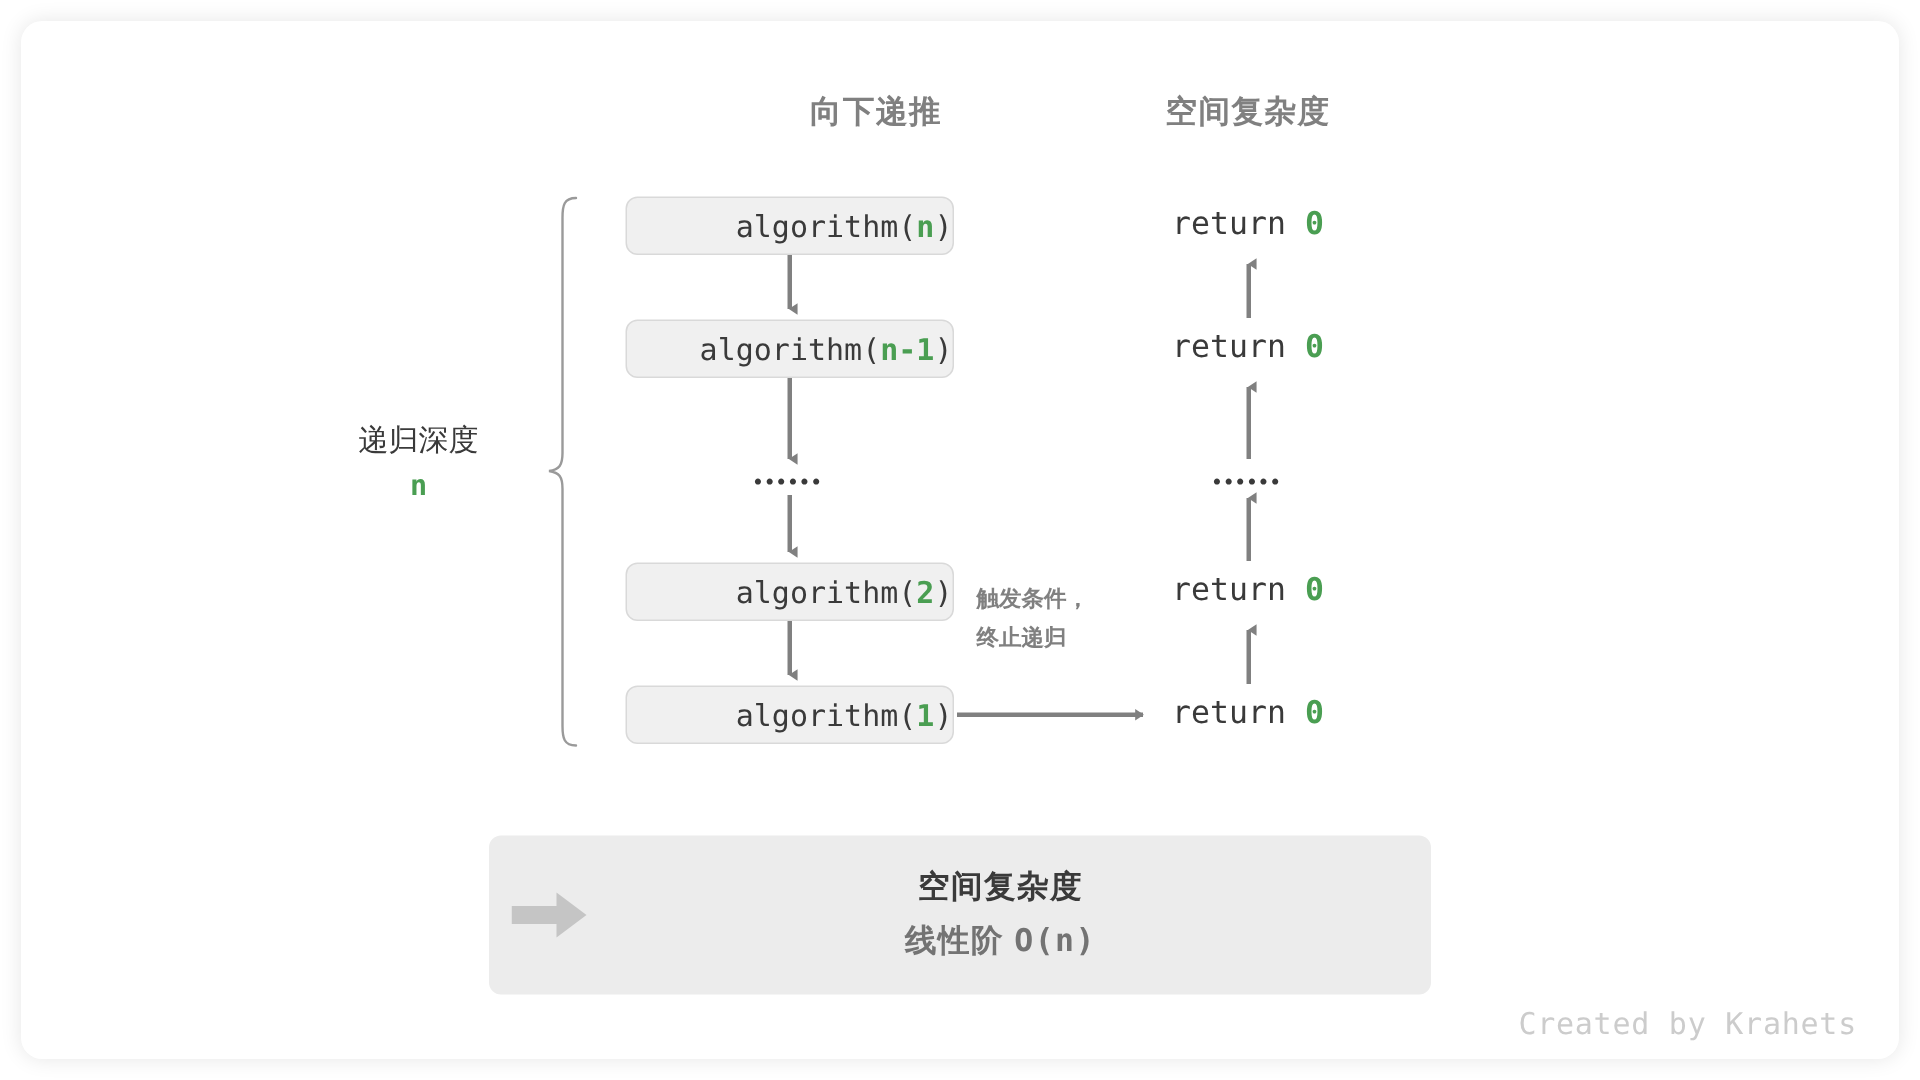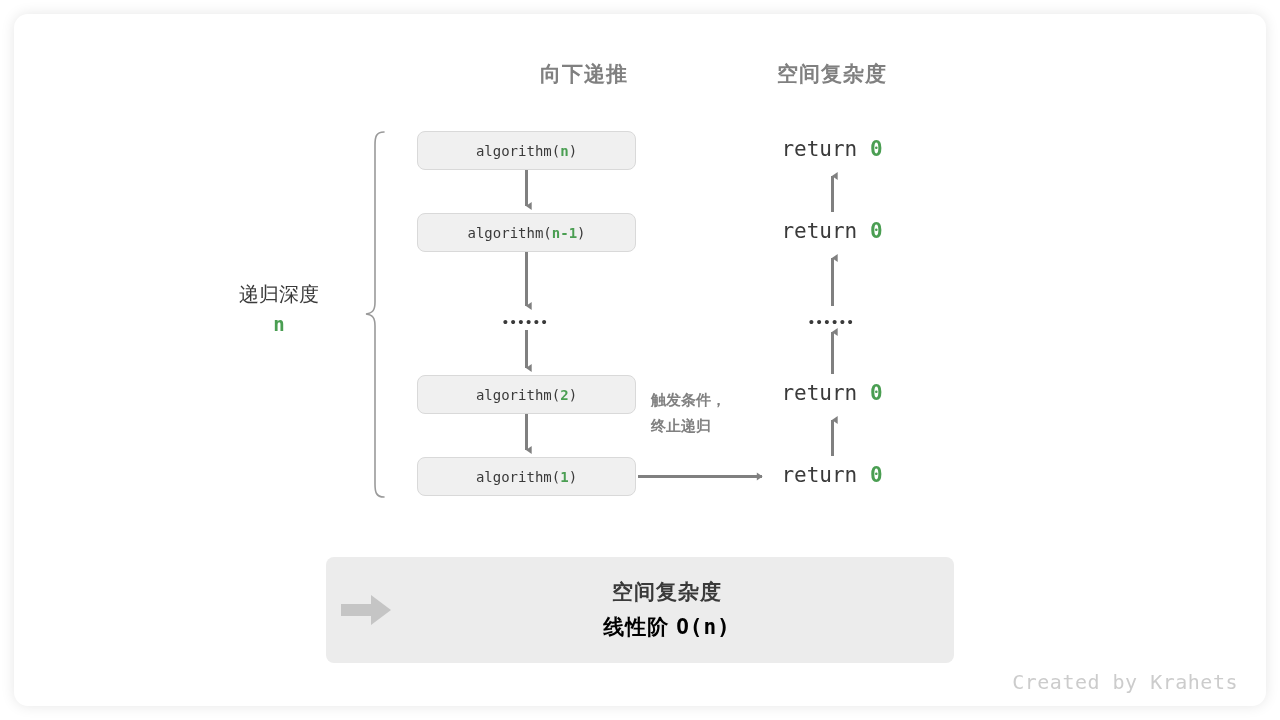--- a/index.html
+++ b/index.html
@@ -34,23 +34,23 @@
 
   
   .callbox{
     position:absolute;
     left:403px;
     width:219px;height:39px;
     box-sizing:border-box;
     background:#f0f0f0;
     border:1px solid #d9d9d9;
     border-radius:8px;
-    display:flex;align-items:center;justify-content:center;
-    font-family:"DejaVu Sans Mono","Liberation Mono",monospace;
-    font-size:14px;
+    display:flex;align-items:center;justify-content:flex-end;
+    font-family:"DejaVu Sans Mono","Liberation Mono",monospace;
+    font-size:20px;
     color:#3a3a3a;
     letter-spacing:0px;
   }
   .callbox .arg{color:#4a9e52;font-weight:bold;}
   #box-n   {top:117px;}
   #box-n1  {top:199px;}
   #box-2   {top:361px;}
   #box-1   {top:443px;}
 
   
@@ -144,21 +144,21 @@
     line-height:1.65;
     padding-right:28px;
   }
   #summary-right .cap{
     display:block;
     font-size:21px;font-weight:bold;color:#3a3a3a;
     letter-spacing:1px;
   }
   #summary-right .val{
     display:block;
-    font-size:21px;font-weight:bold;color:#000000;
+    font-size:21px;font-weight:bold;color:#737373;
     letter-spacing:1px;
   }
   #summary-right .val .mono{
     font-family:"DejaVu Sans Mono","Liberation Mono",monospace;
   }
 
   
   #watermark{
     position:absolute;
     right:28px;bottom:12px;

